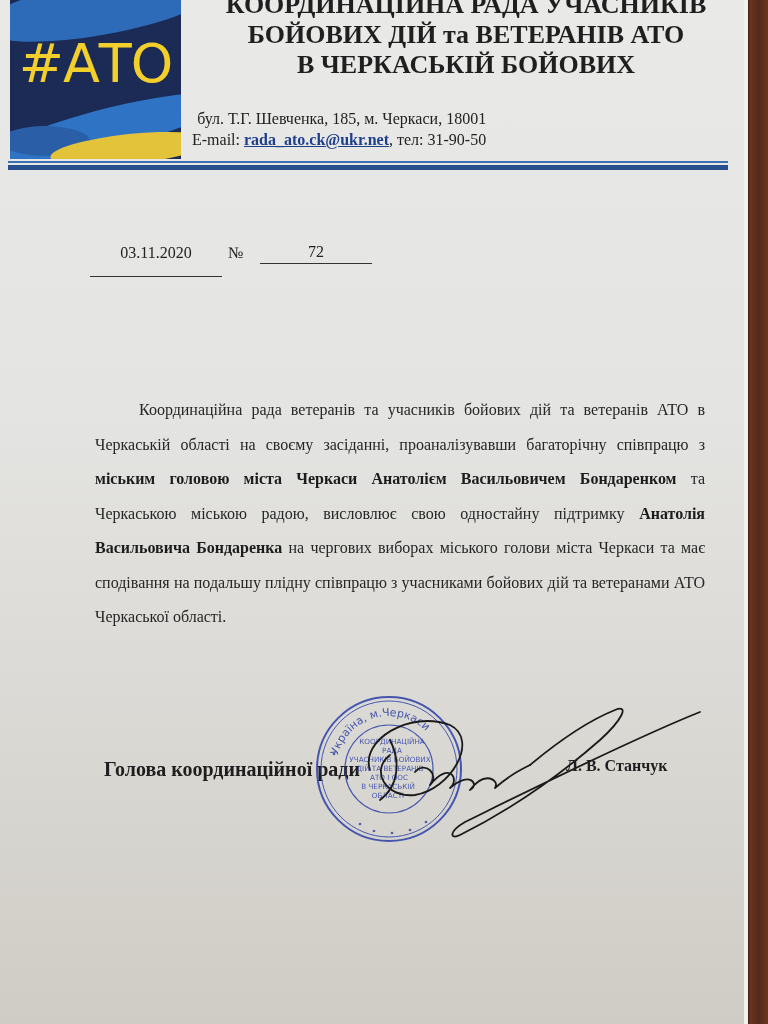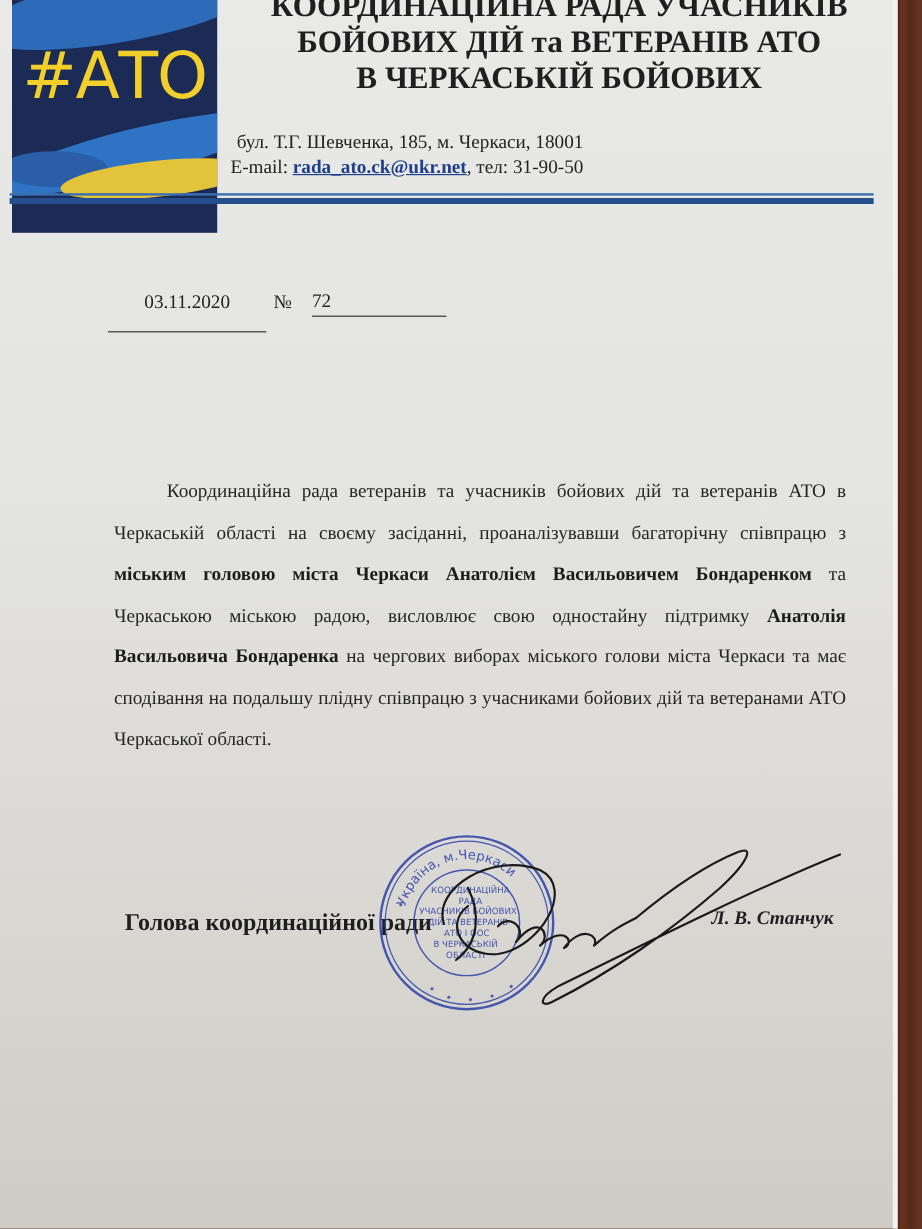--- a/index.html
+++ b/index.html
@@ -16,21 +16,21 @@
       position: absolute; left: 0; top: 0; width: 748px; height: 1024px;
       background: linear-gradient(180deg, #e9e9e8 0%, #e4e4e2 40%, #d9d7d2 75%, #cfccc5 100%);
       box-shadow: 1px 0 2px rgba(0,0,0,0.4);
     }
     .paper-right-edge {
       position: absolute; left: 744px; top: 0; width: 4px; height: 1024px;
       background: #f3f1ee;
     }
     
     .logo {
-      position: absolute; left: 10px; top: 0; width: 171px; height: 194px;
+      position: absolute; left: 10px; top: 0; width: 171px; height: 159px;
       background: #1b2b55; overflow: hidden;
     }
     .logo .wave1 { position:absolute; left:-30px; top:-20px; width:240px; height:55px; border-radius:50%; background:#2d6bb8; transform: rotate(-10deg); }
     .logo .wave2 { position:absolute; left:-20px; top:108px; width:240px; height:40px; border-radius:50%; background:#2f74c4; transform: rotate(-14deg); }
     .logo .wave3 { position:absolute; left:40px; top:134px; width:160px; height:30px; border-radius:50%; background:#e2c33a; transform: rotate(-6deg); }
     .logo .wave4 { position:absolute; left:-10px; top:126px; width:90px; height:30px; border-radius:50%; background:#2a5fa8; }
     .logo-text {
       position: absolute; left: 0; top: 34px; width: 171px; text-align: center;
       font-family: "DejaVu Sans", sans-serif; font-weight: normal;
       font-size: 54px; letter-spacing: -1px; color: #f2cf2a; line-height: 60px;
@@ -47,33 +47,33 @@
     .addr a { color: #1e3f8a; text-decoration: underline; font-weight: bold; }
     .rule1 { position: absolute; left: 8px; top: 161px; width: 720px; height: 2px; background: #3a6fb0; }
     .rule2 { position: absolute; left: 8px; top: 165px; width: 720px; height: 5px; background: #244f8c; }
     
     .date-line {
       position: absolute; left: 90px; top: 244px; width: 132px; text-align: center;
       font-size: 16px; color: #222; border-bottom: 1.5px solid #333; padding-bottom: 14px;
     }
     .no-sign { position: absolute; left: 228px; top: 244px; font-size: 16px; color: #222; }
     .num-line {
-      position: absolute; left: 260px; top: 243px; width: 112px; text-align: left;
+      position: absolute; left: 260px; top: 243px; width: 112px; text-align: center;
       font-size: 16px; color: #222; border-bottom: 1.5px solid #333; padding-bottom: 2px;
     }
     
     .body-text {
       position: absolute; left: 95px; top: 393px; width: 610px;
       font-size: 16px; line-height: 34.5px; color: #262626; text-align: justify;
     }
     .body-text .indent { display: inline-block; width: 44px; }
     .body-text b { font-weight: bold; color: #1c1c1c; }
     
     .sig-role { position: absolute; left: 104px; top: 758px; font-size: 20px; font-weight: bold; color: #1e1e1e; }
-    .sig-name { position: absolute; left: 593px; top: 757px; font-size: 16px; font-weight: bold; color: #1e1e1e; font-style: italic; }
+    .sig-name { position: absolute; left: 566px; top: 757px; font-size: 16px; font-weight: bold; color: #1e1e1e; }
     .stamp { position: absolute; left: 314px; top: 694px; width: 150px; height: 150px; }
     .signature { position: absolute; left: 330px; top: 700px; width: 400px; height: 150px; }
   </style>
 </head>
 <body>
 
 <div class="wood"></div>
 
 <div class="paper">
   <div class="paper-right-edge"></div>

